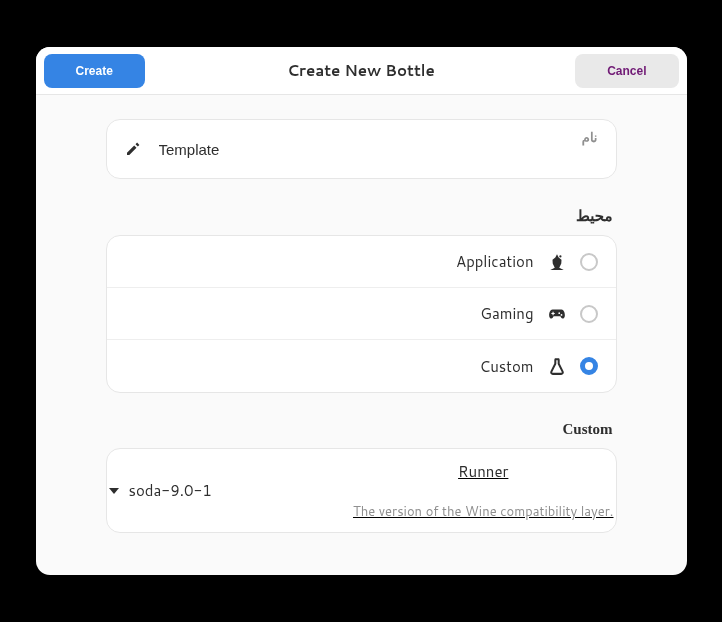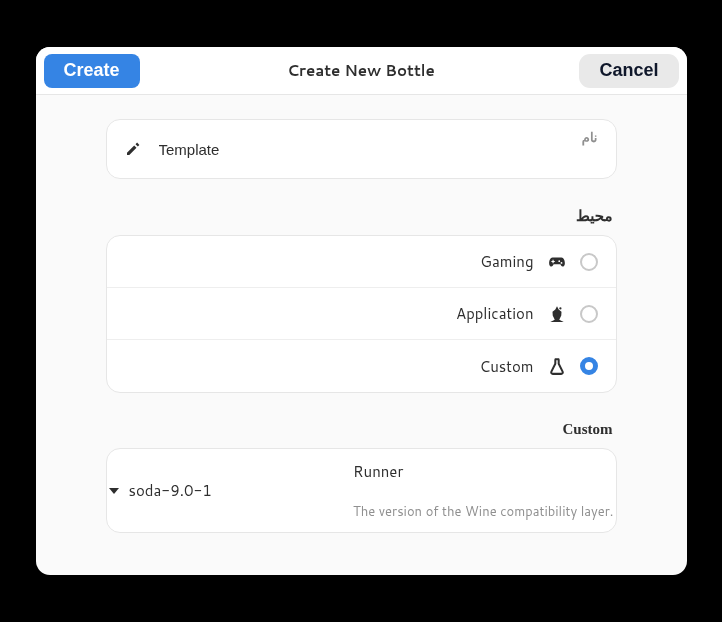--- a/index.html
+++ b/index.html
@@ -35,37 +35,36 @@
     position: absolute;
     left: 0; right: 0;
     text-align: center;
     font-weight: 700;
     font-size: 15px;
     color: #2e2e2e;
     pointer-events: none;
   }
   .btn {
     height: 34px;
-    padding: 0 20px;
+    padding: 0 32px;
     border-radius: 8px;
     border: none;
-    font-size: 18px;
+    font-size: 12px;
     font-weight: 700;
     cursor: pointer;
     z-index: 1;
   }
   .btn-primary {
     background: #3584e4;
     color: #fff;
   }
   .btn-secondary {
     background: #e9e9e9;
-    color: #0f172a;
+    color: #701a75;
     margin-left: auto;
-    border-radius: 11px;
   }
   .content {
     flex: 1;
     overflow-y: auto;
     padding: 24px 70px 0 70px;
   }
   .name-field {
     background: #fff;
     border: 1px solid #e6e6e6;
     border-radius: 14px;
@@ -141,21 +140,22 @@
   }
   .runner-left {
     display: flex;
     align-items: center;
     gap: 10px;
     color: #2e2e2e;
     font-size: 15px;
   }
   .runner-right {
     margin-left: auto;
-    text-align: left;
+    text-align: center;
+    text-decoration: underline;
   }
   .runner-title { font-size: 15px; color: #2e2e2e; }
   .runner-sub { font-size: 13px; color: #909090; margin-top: 20px; }
   .caret-down {
     width: 0; height: 0;
     border-left: 5px solid transparent;
     border-right: 5px solid transparent;
     border-top: 6px solid #2e2e2e;
   }
   svg { display:block; }
@@ -179,34 +179,34 @@
           </svg>
       </span>
       <input class="name-input" type="text" value="Template" style="">
       <span class="name-label">نام</span>
     </div>
 
     <div class="section-label">محیط</div>
 
     <div class="list">
       <div class="row">
-        <span class="row-label">Gaming</span>
-        <span class="row-icon">
-          <svg width="18" height="18" viewBox="0 0 16 16" fill="currentColor">
-              <path d="M4 4h8c2 0 3 3 3 5s-1 3-2 3c-1 0-1.5-1-2-2H5c-.5 1-1 2-2 2s-2-1-2-3 1-5 3-5zm0 2v1H3v1h1v1h1V8h1V7H5V6H4zm6 .5a.8.8 0 100 1.6.8.8 0 000-1.6zm2 1.5a.8.8 0 100 1.6.8.8 0 000-1.6z"></path>
-            </svg>
-        </span>
-        <span class="radio"></span>
-      </div>
-      <div class="row">
         <span class="row-label">Application</span>
         <span class="row-icon">
           <svg width="18" height="18" viewBox="0 0 16 16" fill="currentColor">
               <path d="M6 13l-1.8-3.6L4 6l2.5-2L8 1l1.5 3L12 6l-.2 3.4L10 13l4 2H2l4-2z"></path>
               <circle cx="11" cy="3" r="1"></circle>
+            </svg>
+        </span>
+        <span class="radio"></span>
+      </div>
+      <div class="row">
+        <span class="row-label">Gaming</span>
+        <span class="row-icon">
+          <svg width="18" height="18" viewBox="0 0 16 16" fill="currentColor">
+              <path d="M4 4h8c2 0 3 3 3 5s-1 3-2 3c-1 0-1.5-1-2-2H5c-.5 1-1 2-2 2s-2-1-2-3 1-5 3-5zm0 2v1H3v1h1v1h1V8h1V7H5V6H4zm6 .5a.8.8 0 100 1.6.8.8 0 000-1.6zm2 1.5a.8.8 0 100 1.6.8.8 0 000-1.6z"></path>
             </svg>
         </span>
         <span class="radio"></span>
       </div>
       <div class="row">
         <span class="row-label">Custom</span>
         <span class="row-icon">
           <svg width="18" height="18" viewBox="0 0 16 16" fill="none" stroke="currentColor" stroke-width="1.8">
               <path d="M6 2h4M6.5 2v4L3 13c-.5 1 .2 2 1.3 2h7.4c1.1 0 1.8-1 1.3-2L9.5 6V2"></path>
             </svg>

